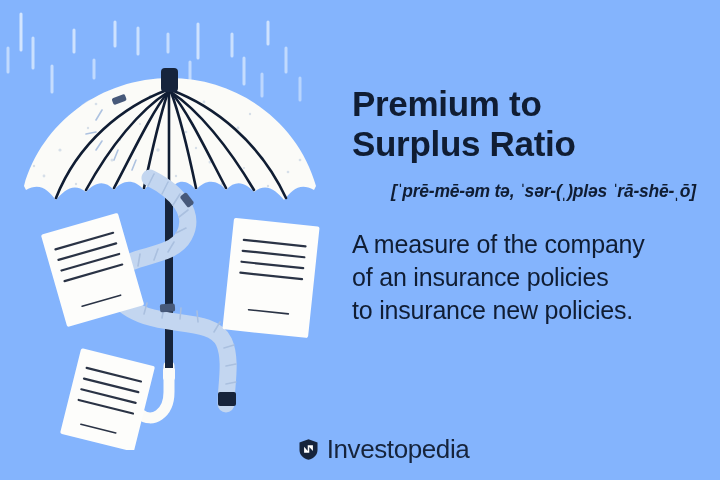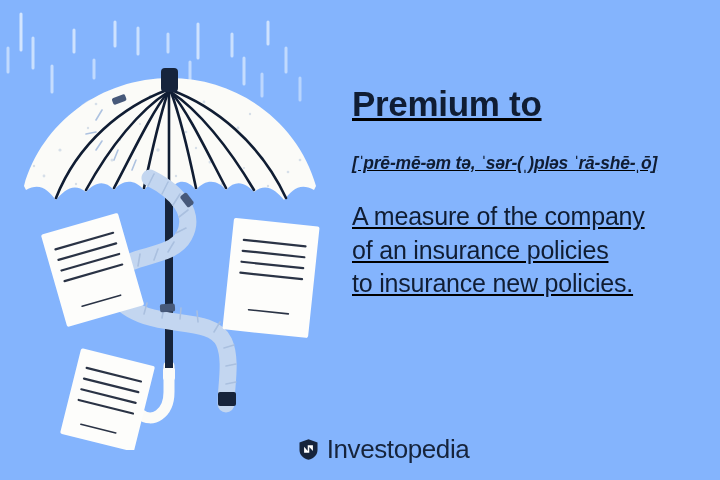--- a/index.html
+++ b/index.html
@@ -34,38 +34,38 @@
     width: 340px;
     height: 450px;
   }
 
   
   #text-col {
     position: absolute;
     left: 352px;
     top: 84px;
     width: 344px;
-    text-decoration: underline;
   }
   #term-title {
     margin: 0;
     font-size: 35px;
     line-height: 1.15;
     font-weight: bold;
     color: #101d33;
     letter-spacing: -0.3px;
   }
   #pronunciation {
-    margin: 29px 0 0 0;
+    margin: 16px 0 0 0;
     font-size: 17.5px;
     font-style: italic;
     font-weight: bold;
     color: #101d33;
     letter-spacing: -0.2px;
     white-space: nowrap;
+    text-align: right;
   }
   #definition {
     margin: 26px 0 0 0;
     font-size: 25px;
     line-height: 1.33;
     color: #101d33;
     letter-spacing: -0.2px;
   }
 
   
@@ -283,20 +283,21 @@
           <line x1="80" y1="407" x2="136" y2="407"></line>
         </g>
         <line x1="88" y1="430" x2="124" y2="430" stroke="#2a3345" stroke-width="1.6" stroke-linecap="round"></line>
       </g>
     </svg>
   </div>
 
   <div id="text-col">
     <h1 id="term-title">
       <span>Premium to</span><br>
+      <span>Surplus Ratio</span>
     </h1>
     <p id="pronunciation">[ˈprē-mē-əm tə, ˈsər-(ˌ)pləs ˈrā-shē-ˌō]</p>
     <p id="definition">
       <span>A measure of the company</span><br>
       <span>of an insurance policies</span><br>
       <span>to insurance new policies.</span>
     </p>
   </div>
 
   <div id="brand">

